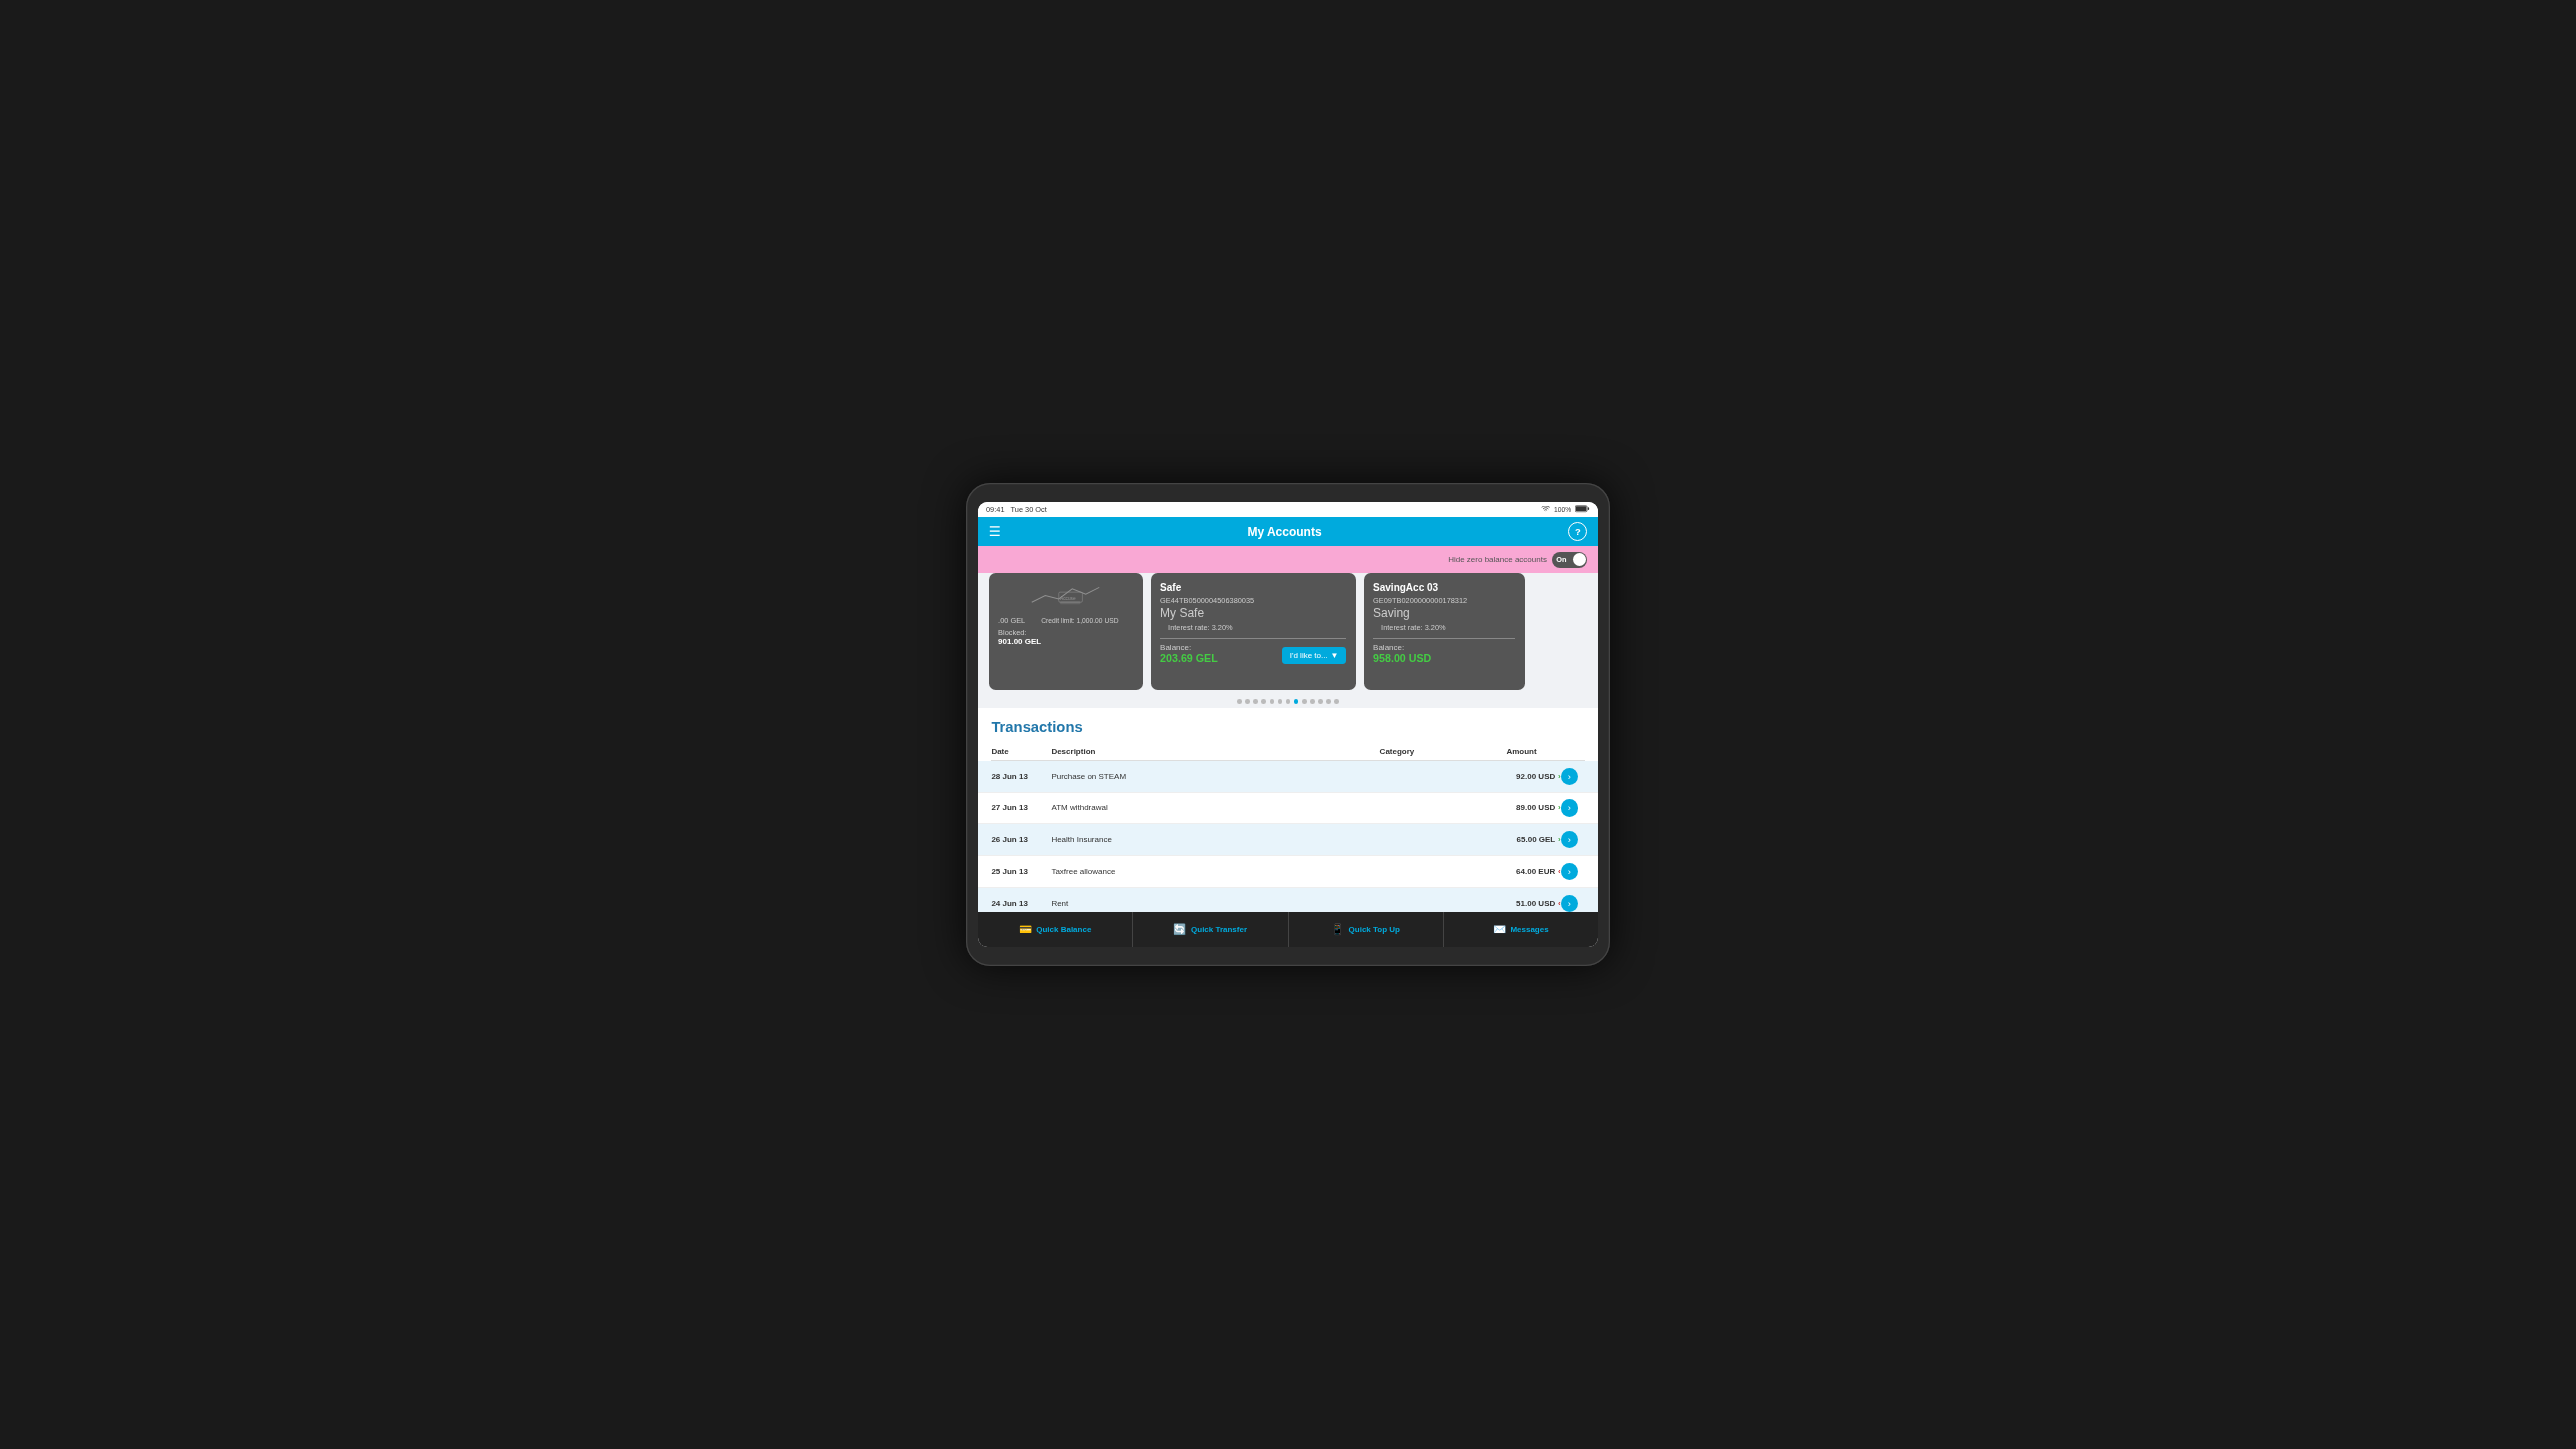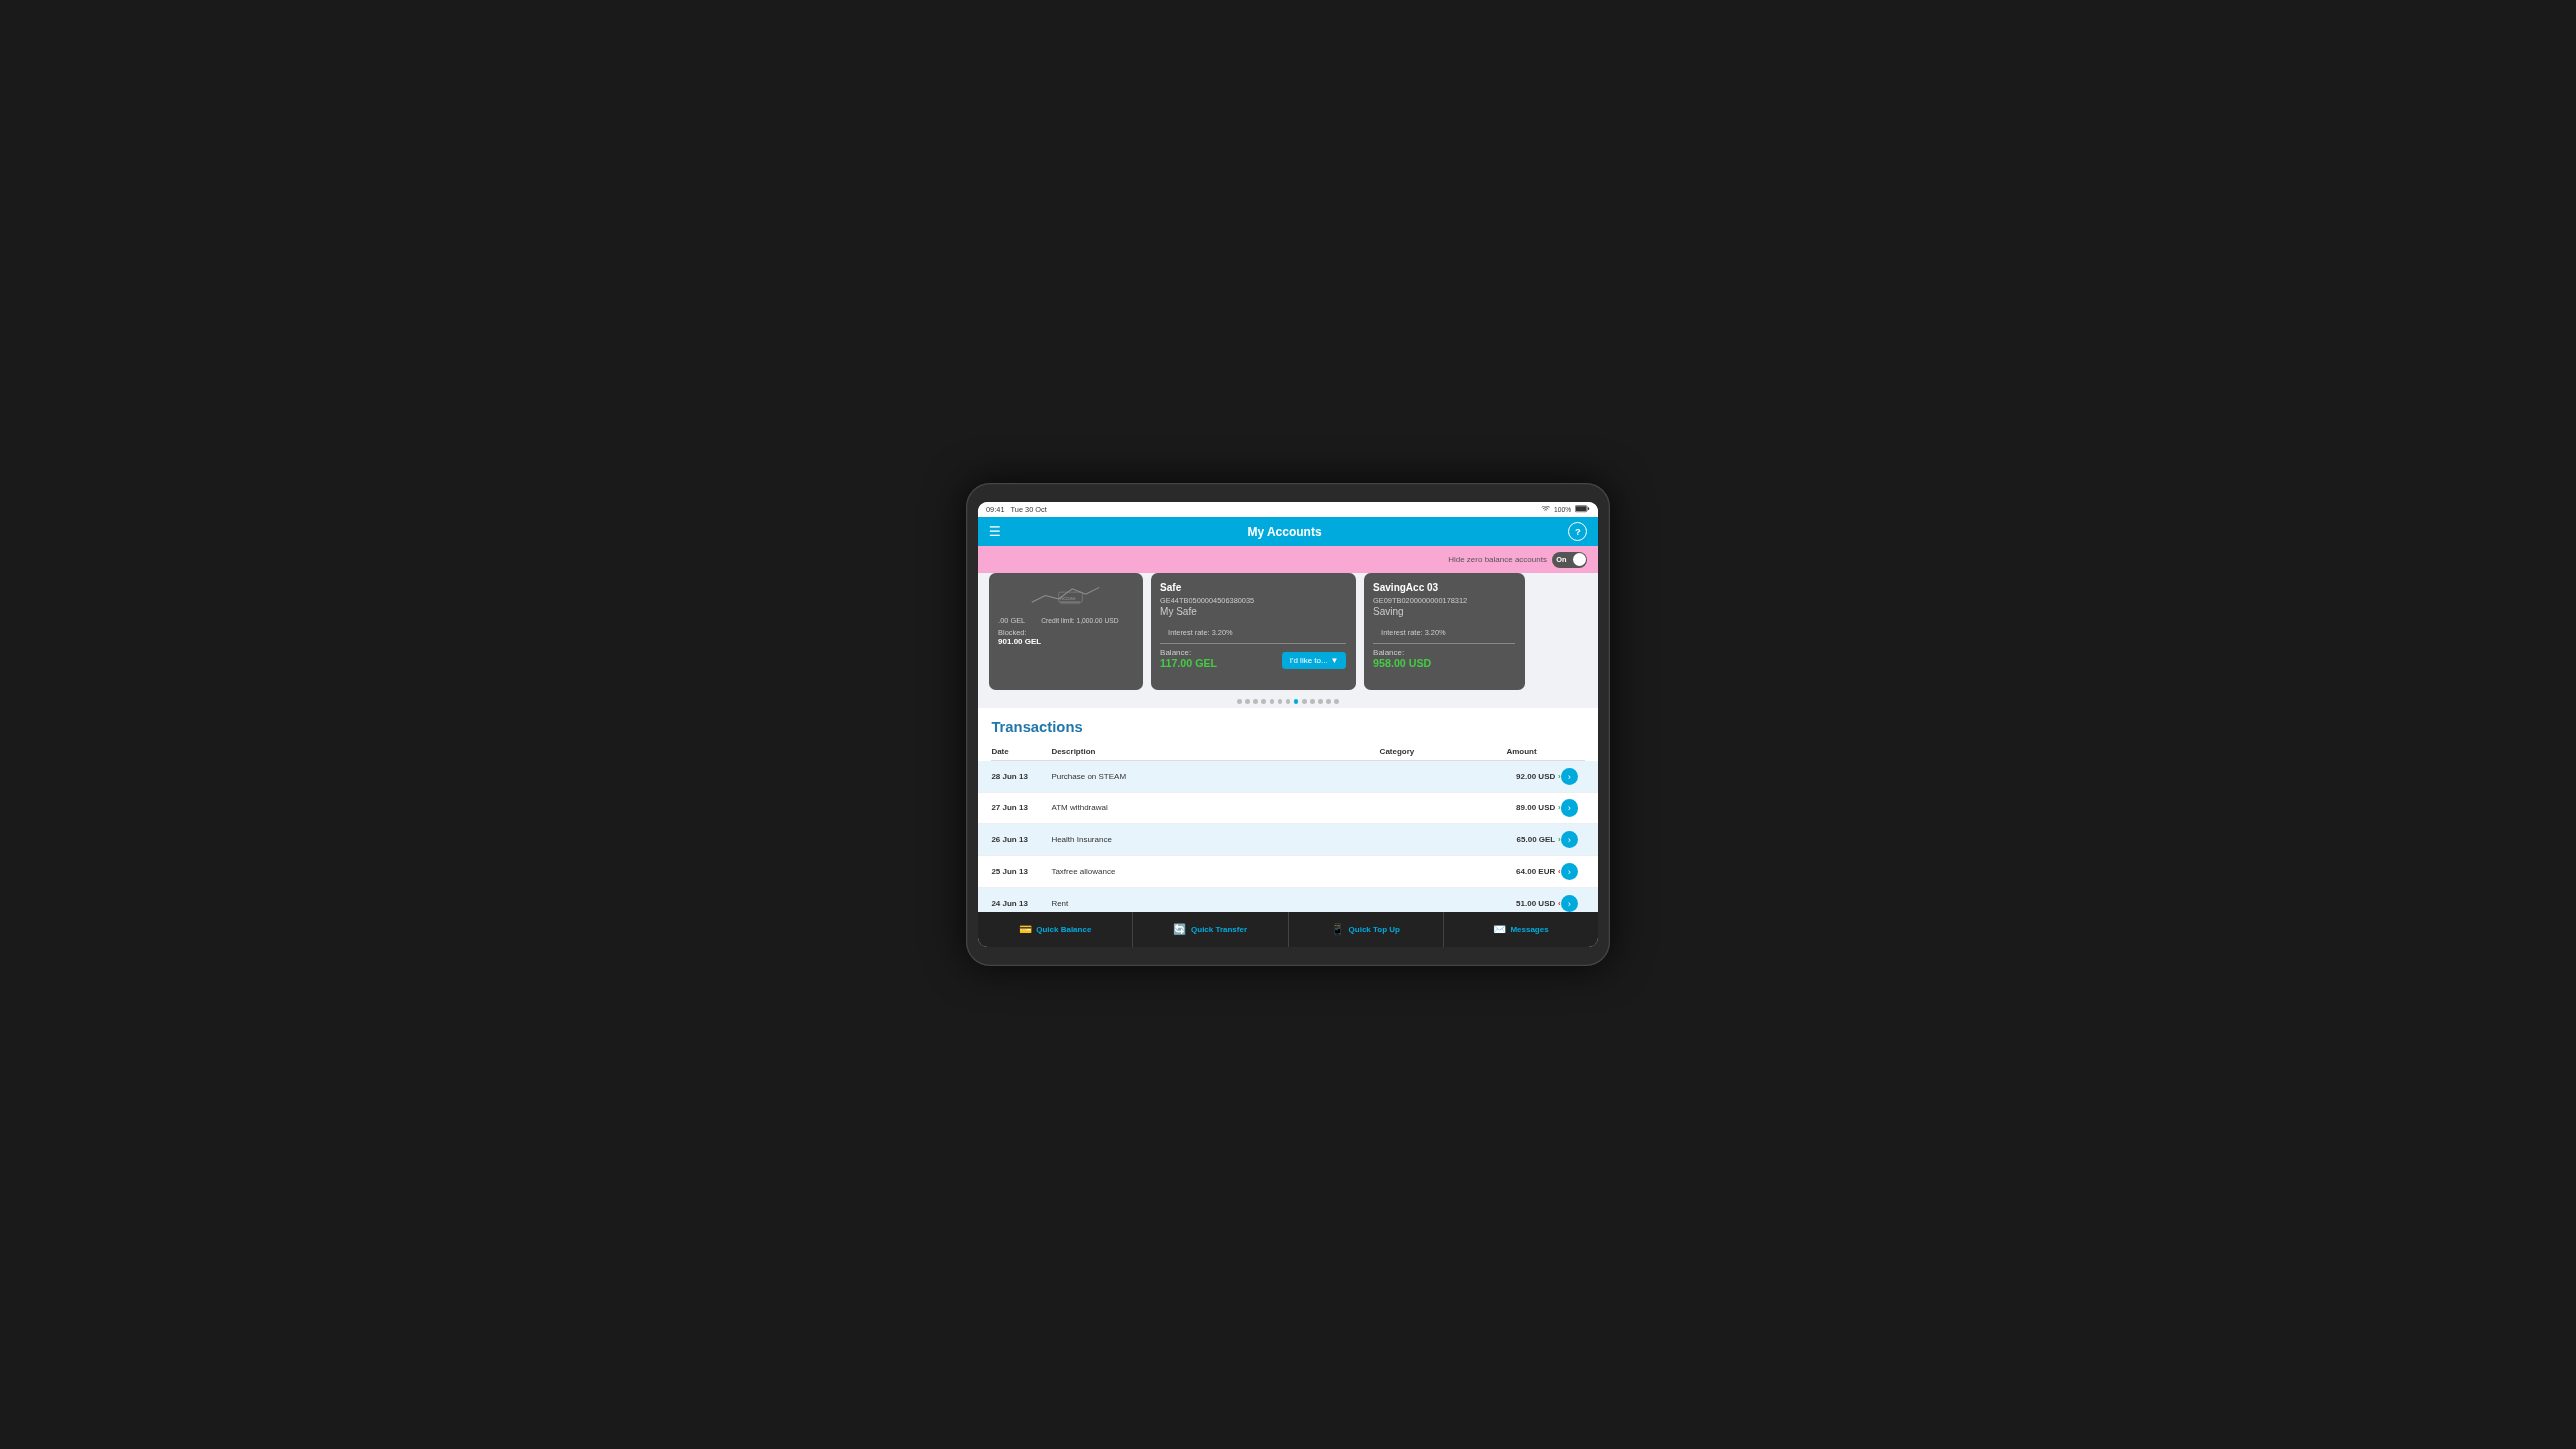--- a/index.html
+++ b/index.html
@@ -120,21 +120,21 @@
     .account-card.partial-left {
       flex: 0 0 154px;
       overflow: hidden;
     }
     .account-card.partial-right {
       flex: 0 0 148px;
       overflow: hidden;
     }
     .card-title { font-size: 10px; font-weight: 700; margin-bottom: 2.7px; }
     .card-account-num { font-size: 7.4px; color: #ccc; margin-bottom: 1.3px; }
-    .card-account-type { font-size: 10px; color: #ccc; margin-bottom: 11px; }
+    .card-account-type { font-size: 12px; color: #ccc; margin-bottom: 3px; }
     .card-interest { font-size: 7.4px; color: #ccc; margin-bottom: 5.4px; margin-left: 8px; }
     .card-divider { border: none; border-top: 0.7px solid #888; margin: 4px 0; }
     .card-balance-label { font-size: 8px; color: #ccc; }
     .card-balance-value { font-size: 10.7px; font-weight: 700; color: #44cc44; }
     .card-blocked-label { font-size: 7.4px; color: #ccc; }
     .card-blocked-value { font-size: 8px; color: white; font-weight: 600; }
     .card-footer { display: flex; justify-content: space-between; align-items: flex-end; }
     .ilike-btn {
       background: #00aadd;
       color: white;
@@ -323,21 +323,21 @@
           <div class="card-account-num">GE44TB0500004506380035</div>
           <div class="card-account-type">My Safe</div>
           <div class="card-interest">
             <span>Interest rate:</span>
             <span>3.20%</span>
           </div>
           <hr class="card-divider">
           <div class="card-footer">
             <div>
               <div class="card-balance-label">Balance:</div>
-              <div class="card-balance-value">117.00 GEL</div>
+              <div class="card-balance-value">203.69 GEL</div>
             </div>
             <button class="ilike-btn">
               <span>I'd like to...</span>
               <span>▼</span>
             </button>
           </div>
         </div>
 
         <div class="account-card partial-right" style="flex:0 0 161px;">
           <div class="card-title">SavingAcc 03</div>

